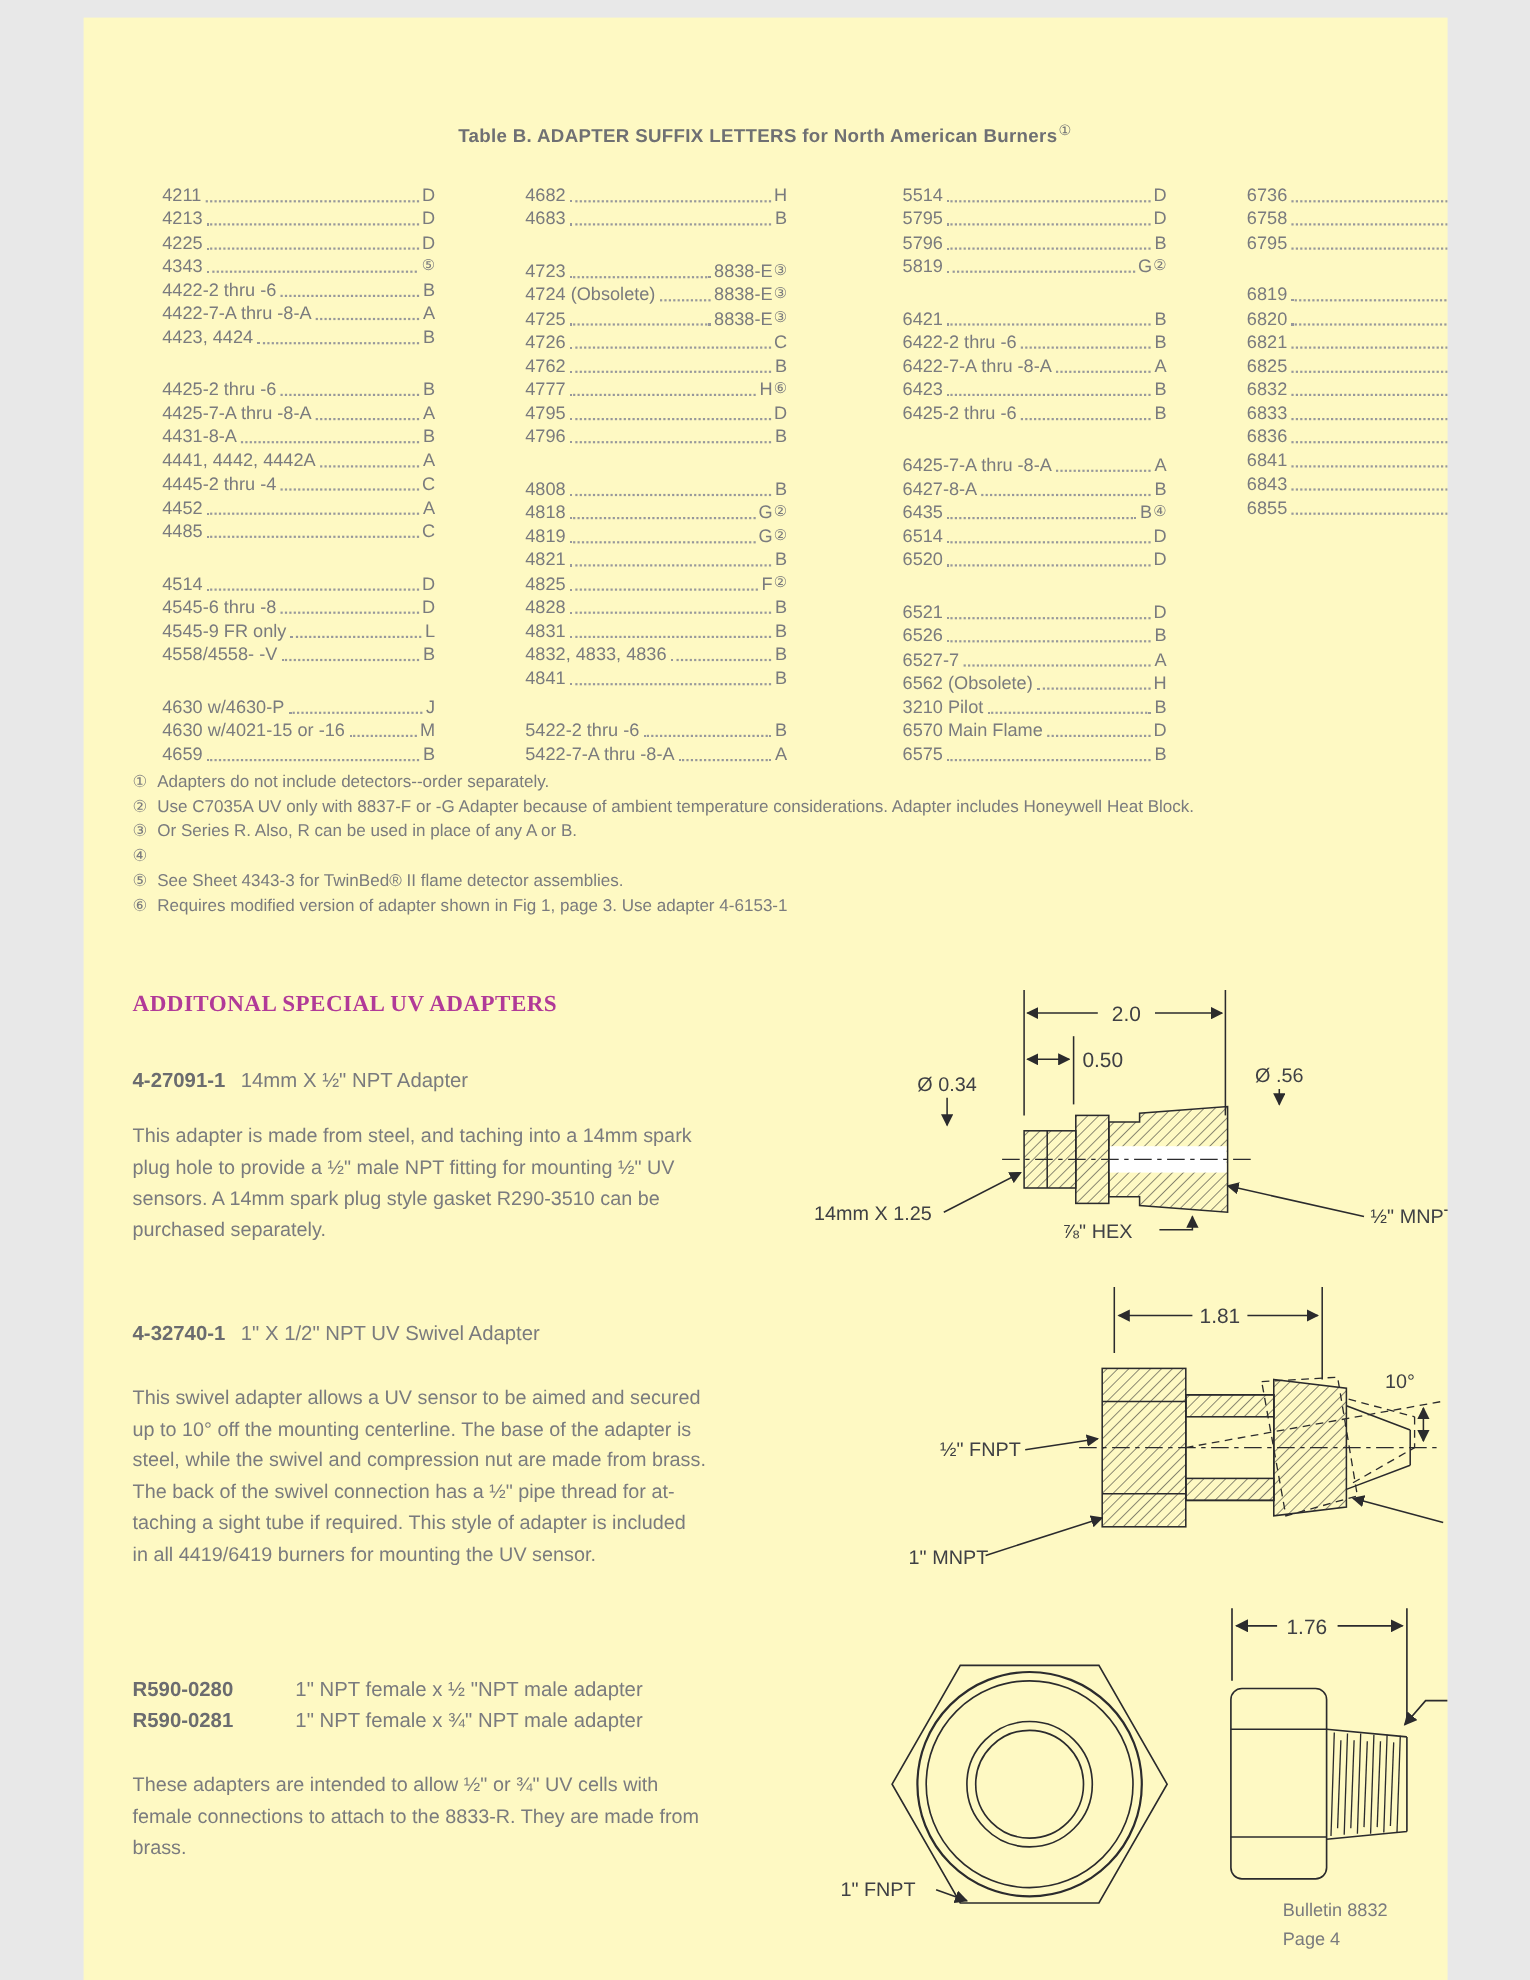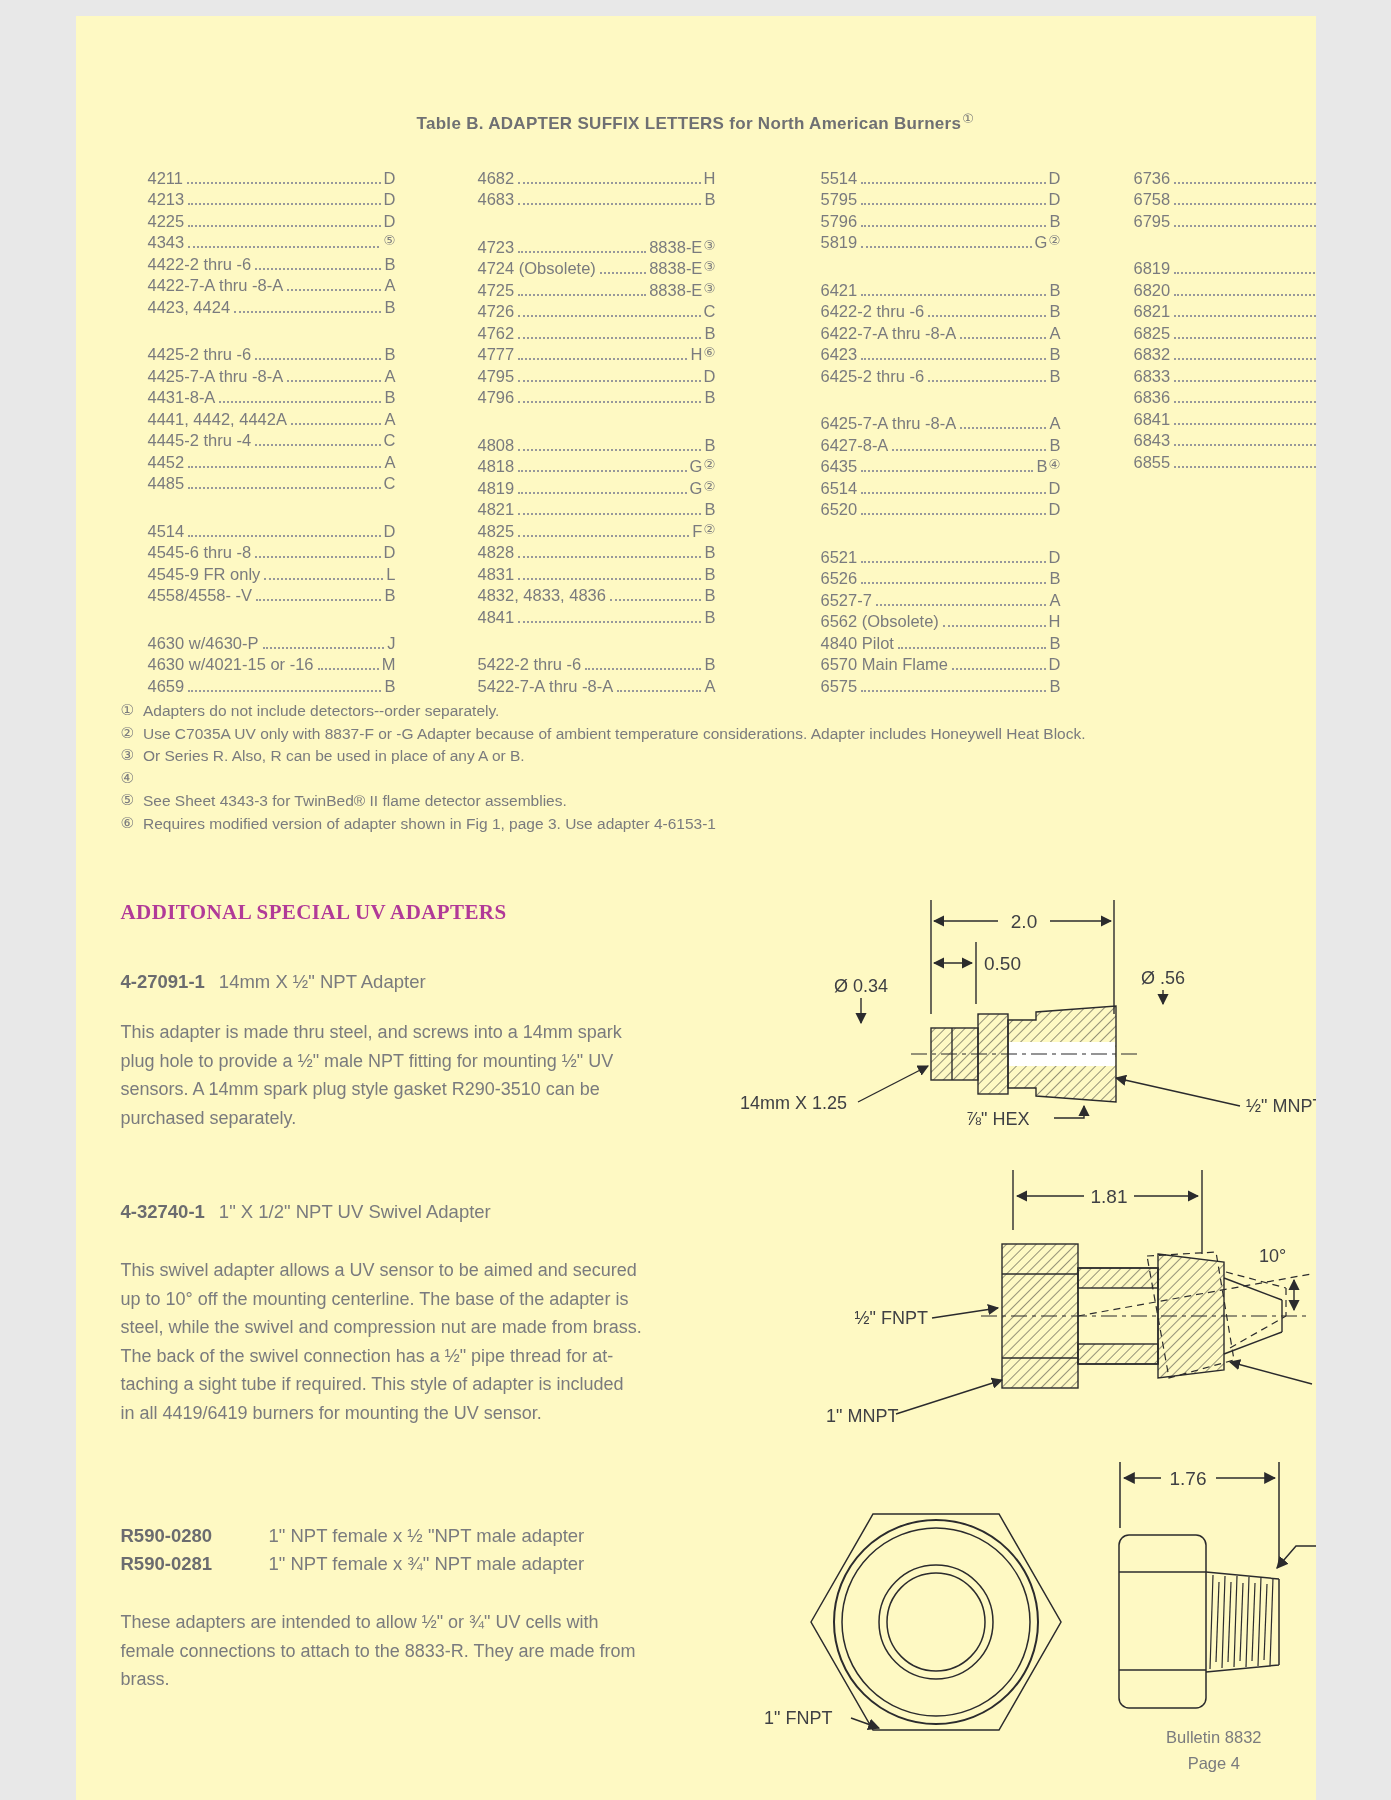--- a/index.html
+++ b/index.html
@@ -53,21 +53,21 @@
   .svg1{left:600px;top:880px;}
   .svg2{left:700px;top:1150px;}
   .svg3{left:600px;top:1430px;}
   svg text{
     font-family:"Liberation Sans","DejaVu Sans",sans-serif;
     font-size:18px;fill:#3f4044;
   }
   svg .dimtxt{font-size:19px;}
   
   .footer{
-    position:absolute;right:54px;top:1708px;text-align:center;
+    position:absolute;right:54px;top:1708px;text-align:left;
     font-size:16.5px;line-height:26px;color:#7a7b7e;
   }
 </style>
 </head>
 <body>
 
 <div class="page">
 
   <div class="tbl-title">
     <span>Table B.  ADAPTER SUFFIX LETTERS for North American Burners</span><span class="tsup">①</span>
@@ -405,21 +405,21 @@
           <span class="tname">6527-7</span>
           <span class="leader"></span>
           <span class="tsuffix">A</span>
         </div>
         <div class="trow">
           <span class="tname">6562 (Obsolete)</span>
           <span class="leader"></span>
           <span class="tsuffix">H</span>
         </div>
         <div class="trow">
-          <span class="tname">4840 Pilot</span>
+          <span class="tname">3210 Pilot</span>
           <span class="leader"></span>
           <span class="tsuffix">B</span>
         </div>
         <div class="trow">
           <span class="tname">6570 Main Flame</span>
           <span class="leader"></span>
           <span class="tsuffix">D</span>
         </div>
         <div class="trow">
           <span class="tname">6575</span>
@@ -528,21 +528,21 @@
         <span class="ftext">Requires modified version of adapter shown in Fig 1, page 3.  Use adapter 4-6153-1</span>
       </div>
     </div>
 
   <div class="sec-heading">ADDITONAL SPECIAL UV ADAPTERS</div>
 
   <div class="partline pl-1">
     <span class="pnum">4-27091-1</span><span class="ptitle">14mm X ½" NPT Adapter</span>
   </div>
   <div class="para para-1">
-      <div class="pline">This adapter is made thru steel, and screws into a 14mm spark</div>
+      <div class="pline">This adapter is made from steel, and taching into a 14mm spark</div>
       <div class="pline">plug hole to provide a ½" male NPT fitting for mounting ½" UV</div>
       <div class="pline">sensors. A 14mm spark plug style gasket R290-3510 can be</div>
       <div class="pline">purchased separately.</div>
     </div>
 
   <div class="partline pl-2">
     <span class="pnum">4-32740-1</span><span class="ptitle">1" X 1/2" NPT UV Swivel Adapter</span>
   </div>
   <div class="para para-2">
       <div class="pline">This swivel adapter allows a UV sensor to be aimed and secured</div>

